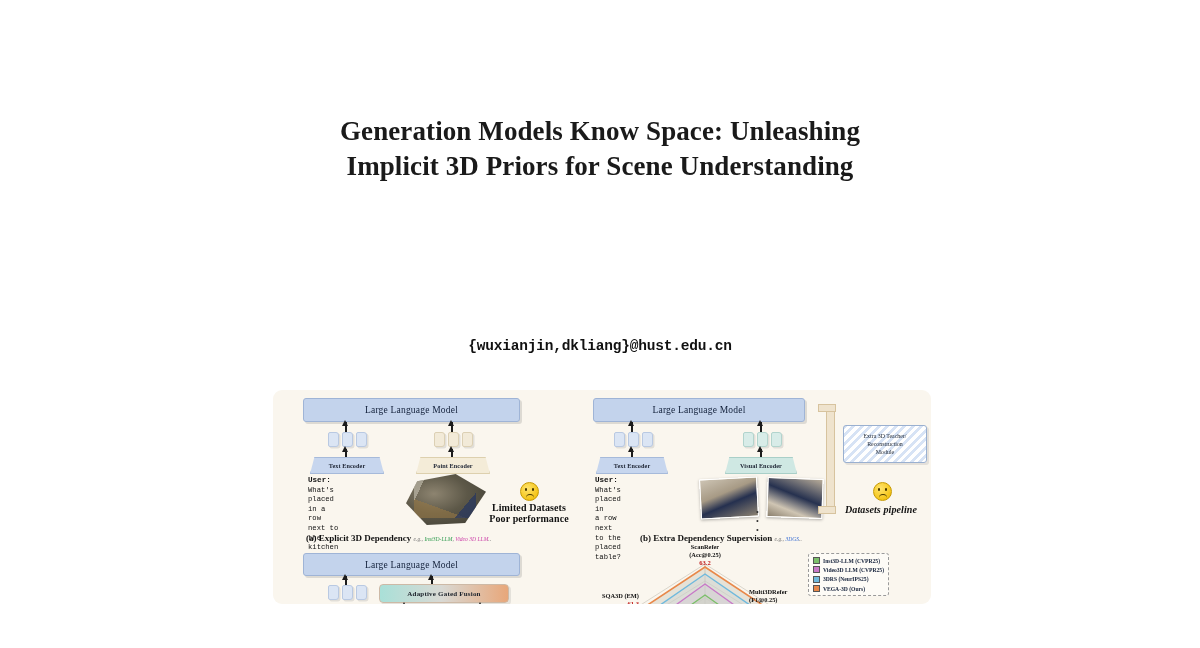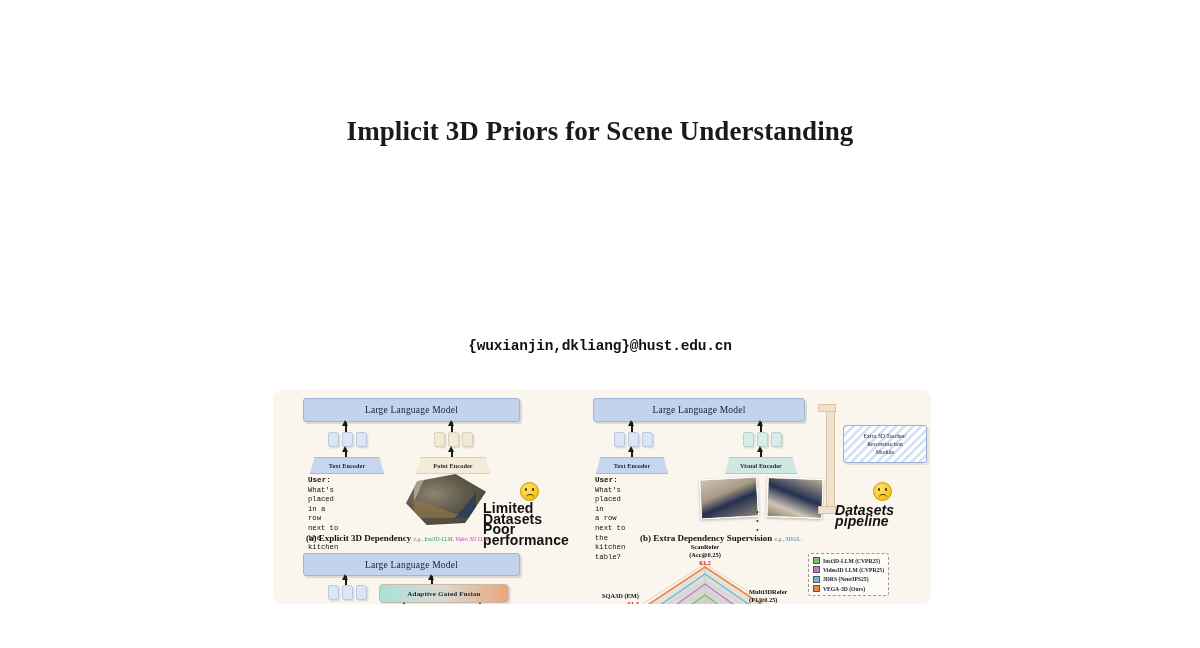--- a/index.html
+++ b/index.html
@@ -106,22 +106,22 @@
     background:radial-gradient(circle at 38% 32%,#ffe36b,#f5c518 70%,#dba800 100%);
     border:1px solid #c79a00;
   }
   .emoji:before{content:"";position:absolute;left:4px;top:5px;width:2px;height:3px;
     border-radius:1px;background:#4a3a00;box-shadow:7px 0 0 #4a3a00;}
   .emoji:after{content:"";position:absolute;left:4.5px;top:11px;width:8px;height:4px;
     border-top:none;border-bottom:1.6px solid #4a3a00;border-radius:0 0 8px 8px;
     transform:rotate(180deg);}
 
   .badlabel{
-    position:absolute;text-align:left;font-family:Liberation Sans, sans-serif;
-    font-weight:bold;font-size:14px;line-height:10.5px;color:#111;letter-spacing:.1px;
+    position:absolute;text-align:center;font-family:Liberation Serif, serif;
+    font-weight:bold;font-size:10px;line-height:10.5px;color:#111;letter-spacing:.1px;
   }
   .badlabel.ital{font-style:italic;}
 
   .caption{
     position:absolute;font-weight:bold;font-size:9px;color:#111;white-space:nowrap;
   }
   .caption .eg{font-weight:normal;font-style:italic;font-size:5.6px;color:#777;}
   .caption .g{color:#2e9b4e;}
   .caption .m{color:#cc3fa8;}
   .caption .b{color:#3b6fd4;}
@@ -157,20 +157,21 @@
   .legend-row{display:flex;align-items:center;gap:3px;
     font-size:5.6px;font-weight:bold;color:#14213a;white-space:nowrap;}
   .sw{width:5px;height:5px;border:1px solid #555;flex:none;}
 </style>
 </head>
 <body>
 
 <div class="page">
 
   <div class="title">
+    <div>Generation Models Know Space: Unleashing</div>
     <div>Implicit 3D Priors for Scene Understanding</div>
   </div>
 
   <div class="authors">
   </div>
 
   <div class="email">{wuxianjin,dkliang}@hust.edu.cn</div>
 
   <div class="figure">
 
@@ -248,21 +249,21 @@
       <div class="arrstem" style="left:487px;top:59px;height:9px;"></div>
       <div class="uparrow" style="left:484px;top:56px;"></div>
 
       <div class="enc trap enc-text" style="left:323px;top:67px;width:70px;height:15px;">Text Encoder</div>
       <div class="enc trap enc-visual" style="left:452px;top:67px;width:70px;height:15px;">Visual Encoder</div>
 
       <div class="usertxt" style="left:322px;top:86px;">
         <b>User:</b><br>
         <span>What's placed in</span><br>
         <span>a row next to the</span><br>
-        <span>kitchen table?</span>
+        <span>placed table?</span>
       </div>
 
       <div class="photo" style="left:427px;top:88px;width:56px;height:38px;"></div>
       <div class="photo p2" style="left:494px;top:88px;width:54px;height:38px;"></div>
       <div class="dots" style="left:483px;top:118px;">• • •</div>
 
       <div class="bigarrow" style="left:553px;top:14px;width:7px;height:108px;"></div>
       <div class="bigarrow" style="left:545px;top:14px;width:16px;height:6px;"></div>
       <div class="bigarrow" style="left:545px;top:116px;width:16px;height:6px;"></div>
 

